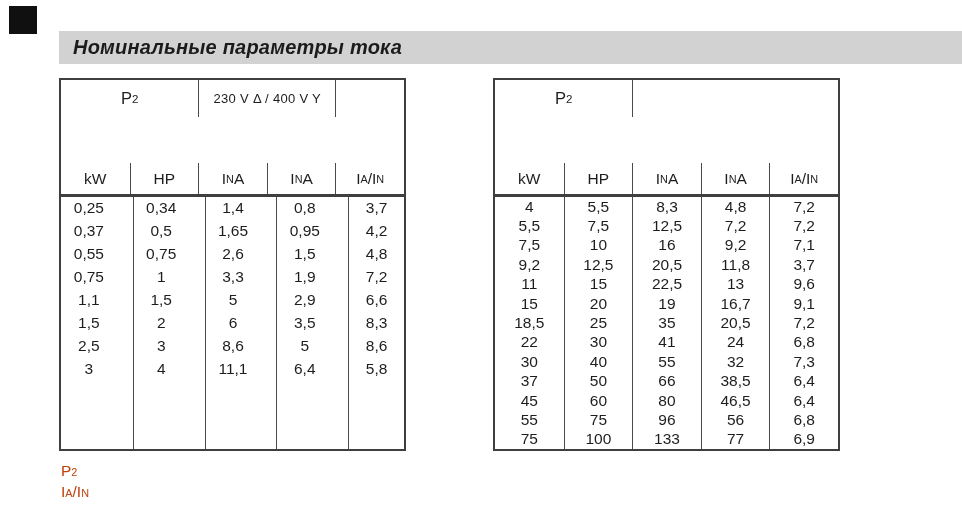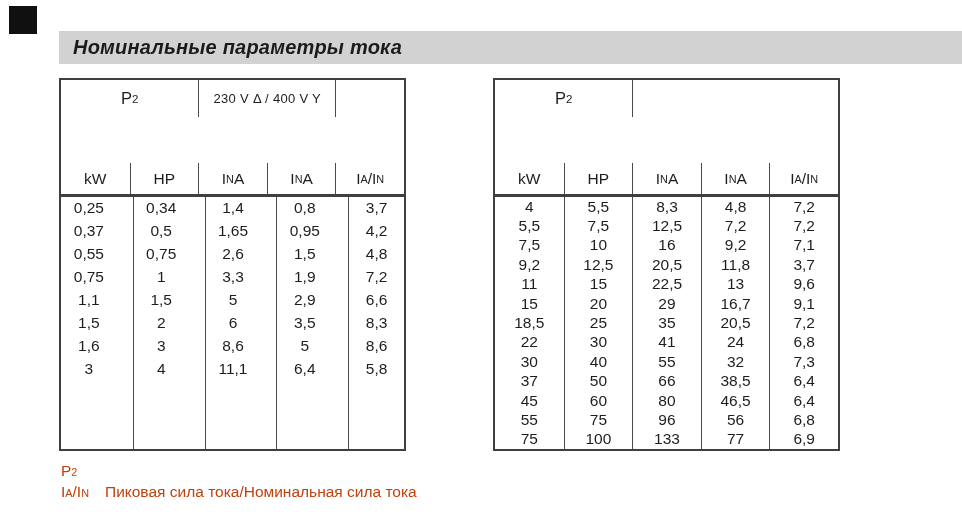--- a/index.html
+++ b/index.html
@@ -141,21 +141,21 @@
         <div class="td">6,6</div>
       </div>
       <div class="tr">
         <div class="td">1,5</div>
         <div class="td">2</div>
         <div class="td">6</div>
         <div class="td">3,5</div>
         <div class="td">8,3</div>
       </div>
       <div class="tr">
-        <div class="td">1,6</div>
+        <div class="td">2,5</div>
         <div class="td">3</div>
         <div class="td">8,6</div>
         <div class="td">5</div>
         <div class="td">8,6</div>
       </div>
       <div class="tr">
         <div class="td">3</div>
         <div class="td">4</div>
         <div class="td">11,1</div>
         <div class="td">6,4</div>
@@ -237,21 +237,21 @@
       <div class="tr">
         <div class="td">11</div>
         <div class="td">15</div>
         <div class="td">22,5</div>
         <div class="td">13</div>
         <div class="td">9,6</div>
       </div>
       <div class="tr">
         <div class="td">15</div>
         <div class="td">20</div>
-        <div class="td">29</div>
+        <div class="td">19</div>
         <div class="td">16,7</div>
         <div class="td">9,1</div>
       </div>
       <div class="tr">
         <div class="td">18,5</div>
         <div class="td">25</div>
         <div class="td">35</div>
         <div class="td">20,5</div>
         <div class="td">7,2</div>
       </div>
@@ -299,15 +299,14 @@
       </div>
     </div>
 </div>
 
 <div class="footnotes">
     <div class="footnote-row">
       <div class="footnote-label"><span>P</span><span class="sm">2</span></div>
     </div>
     <div class="footnote-row">
       <div class="footnote-label"><span>I</span><span class="sm">A</span><span>/I</span><span class="sm">N</span></div>
-      <div class="footnote-text">Пиковая сила тока/Номинальная сила тока</div>
     </div>
   </div>
 
 </body></html>

